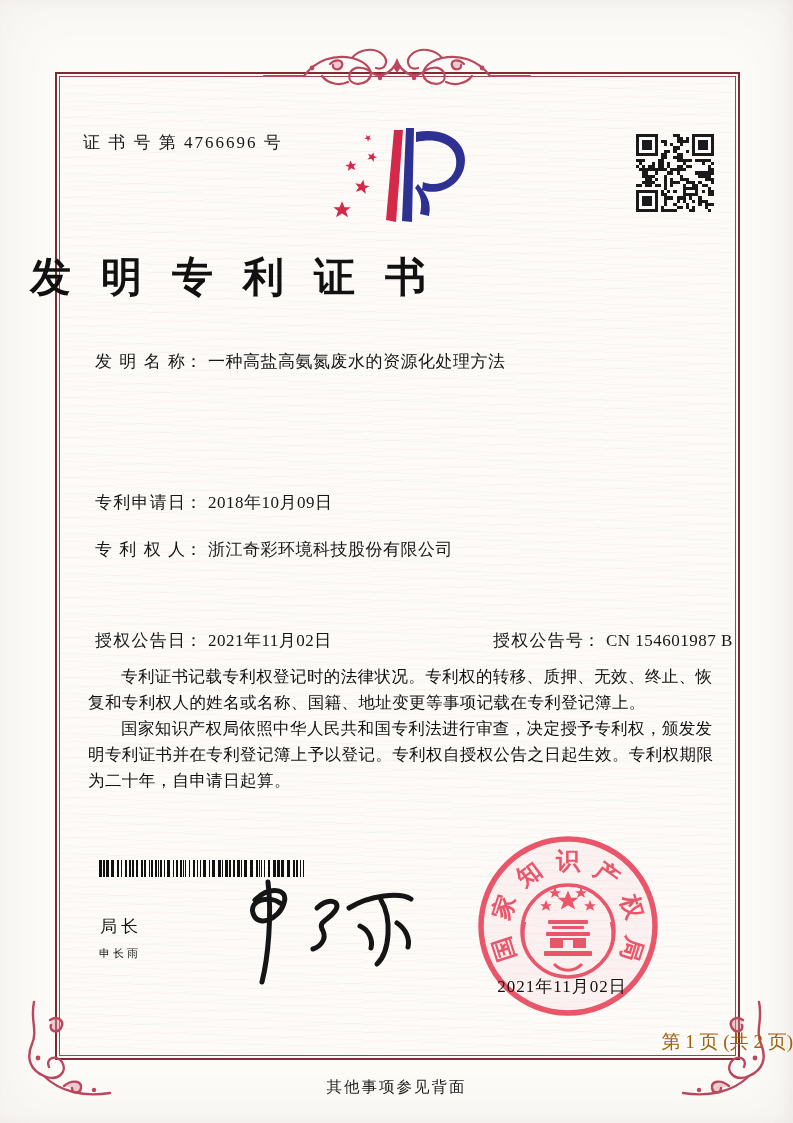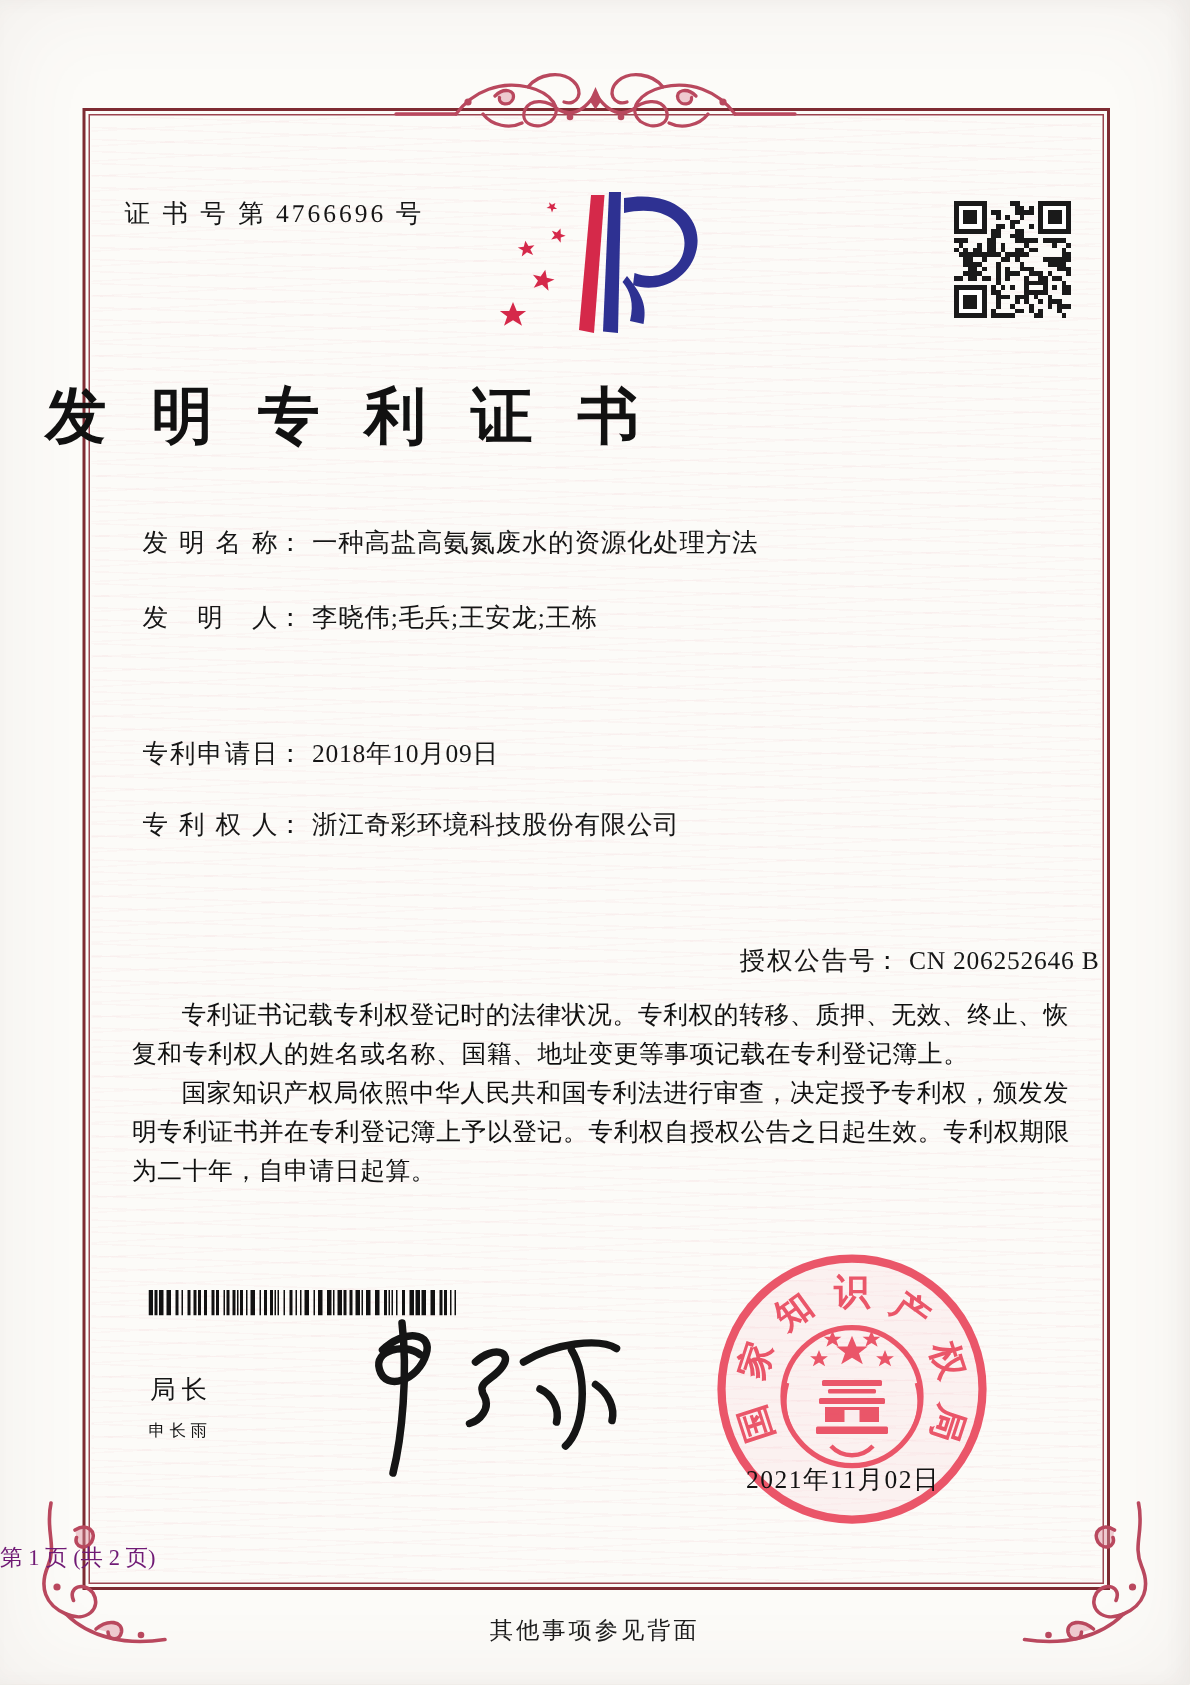--- a/index.html
+++ b/index.html
@@ -45,21 +45,21 @@
   .barcode{position:absolute;left:99px;top:860px;width:206px;height:17px;}
   .officer-title{position:absolute;left:100px;top:915px;font-size:17px;letter-spacing:4px;color:var(--ink);}
   .officer-name{position:absolute;left:99px;top:946px;font-size:11px;letter-spacing:3px;color:var(--ink);}
   .signature{position:absolute;left:213px;top:876px;width:208px;height:118px;}
   .seal{position:absolute;left:476px;top:834px;width:184px;height:184px;opacity:.93;}
   .seal svg{position:absolute;inset:0;}
   .seal-ch{position:absolute;font-size:24px;font-weight:700;color:var(--seal);
         font-family:"Liberation Serif","DejaVu Serif",serif;}
   .seal-date{position:absolute;left:484px;top:975px;width:156px;text-align:center;
         font-size:17px;letter-spacing:1px;color:#121212;z-index:3;}
-  .page-num{position:absolute;left:0;top:1029px;width:100%;text-align:left;font-size:15px;color:#701a75;}
+  .page-num{position:absolute;left:0;top:1029px;width:100%;text-align:right;font-size:19px;color:#a16207;}
   .back-note{position:absolute;left:0;top:1077px;width:100%;text-align:center;font-size:15.5px;
         letter-spacing:2px;color:#1d1d1d;font-family:Liberation Serif, serif;}
 </style>
 </head>
 <body>
 
 <div class="page">
 
   <div class="frame-outer">
     <div class="frame-inner"></div>
@@ -330,32 +330,32 @@
       <rect x="0" y="18" width="7" height="7" fill="#1a1a1a"></rect>
       <rect x="1" y="19" width="5" height="5" fill="#fff"></rect>
       <rect x="2" y="20" width="3" height="3" fill="#1a1a1a"></rect>
     </svg>
 
   <div class="title">发明专利证书</div>
 
   <div class="row" style="top:350px">
     <span class="flabel">发明名称</span><span class="colon">：</span><span class="fvalue">一种高盐高氨氮废水的资源化处理方法</span>
   </div>
-  <div class="row" style="top:400px">
-    <span class="flabel">发明人</span><span class="colon">：</span><span class="fvalue">李晓伟;毛兵;王安龙;王栋</span>
-  </div>
   <div class="row" style="top:491px">
     <span class="flabel">专利申请日</span><span class="colon">：</span><span class="fvalue">2018年10月09日</span>
   </div>
   <div class="row" style="top:538px">
     <span class="flabel">专利权人</span><span class="colon">：</span><span class="fvalue">浙江奇彩环境科技股份有限公司</span>
   </div>
   <div class="row" style="top:629px;width:620px">
+    <span>
+      <span class="flabel">授权公告日</span><span class="colon">：</span><span class="fvalue">2021年11月02日</span>
+    </span>
     <span class="grant-no">
-      <span class="flabel">授权公告号</span><span class="colon">：</span><span class="fvalue">CN 206252646 B</span>
+      <span class="flabel">授权公告号</span><span class="colon">：</span><span class="fvalue">CN 154601987 B</span>
     </span>
   </div>
 
   <div class="paras">
     <p>专利证书记载专利权登记时的法律状况。专利权的转移、质押、无效、终止、恢复和专利权人的姓名或名称、国籍、地址变更等事项记载在专利登记簿上。</p>
     <p>国家知识产权局依照中华人民共和国专利法进行审查，决定授予专利权，颁发发明专利证书并在专利登记簿上予以登记。专利权自授权公告之日起生效。专利权期限为二十年，自申请日起算。</p>
   </div>
 
   <svg class="barcode" id="barcode-svg" viewBox="0 0 206 17" preserveAspectRatio="none">
       <rect x="0" y="0" width="3" height="17" fill="#111"></rect>

